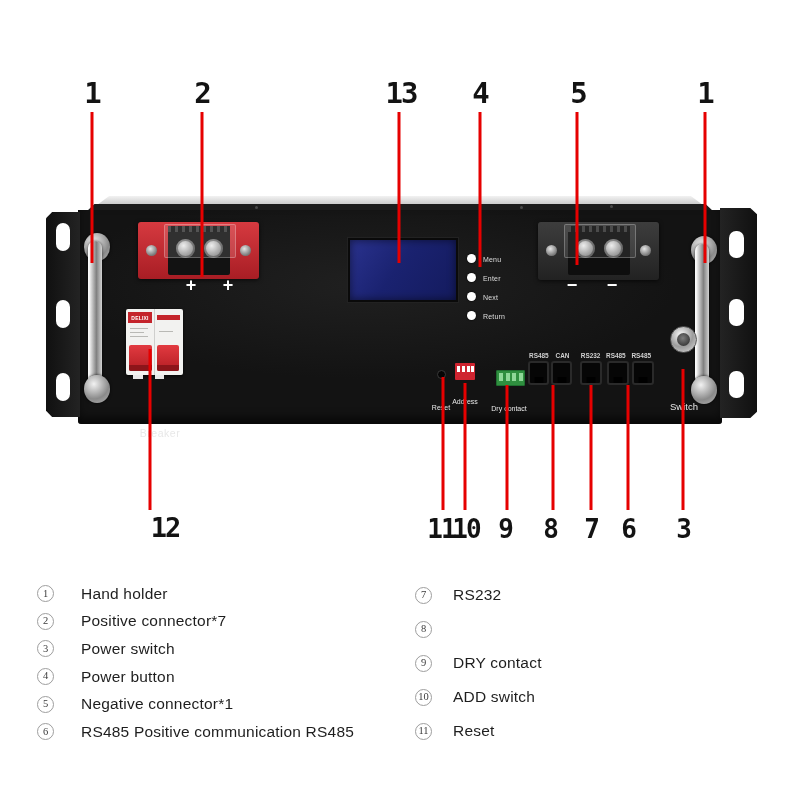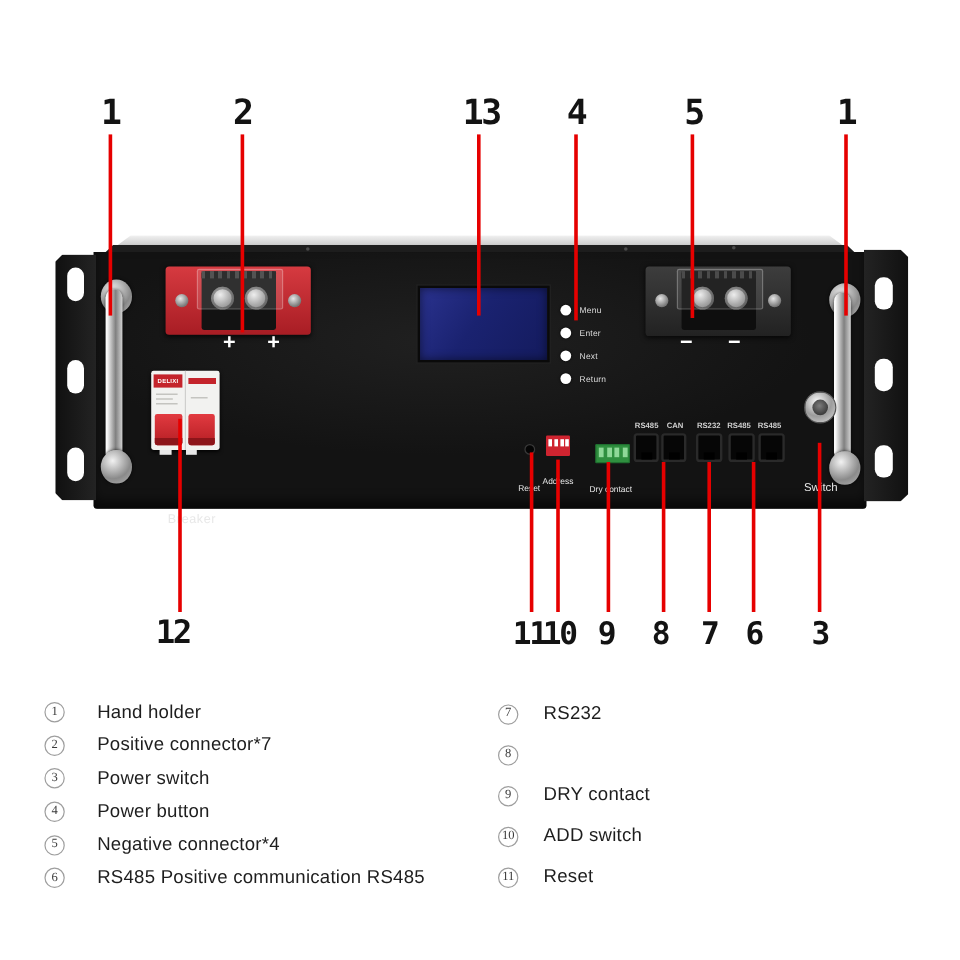--- a/index.html
+++ b/index.html
@@ -247,21 +247,21 @@
   <div class="leader" style="left:705px;top:112px;height:151px"></div>
   <div class="leader" style="left:150px;top:349px;height:161px"></div>
   <div class="leader" style="left:443px;top:377px;height:133px"></div>
   <div class="leader" style="left:465px;top:383px;height:127px"></div>
   <div class="leader" style="left:507px;top:385px;height:125px"></div>
   <div class="leader" style="left:553px;top:385px;height:125px"></div>
   <div class="leader" style="left:591px;top:385px;height:125px"></div>
   <div class="leader" style="left:628px;top:385px;height:125px"></div>
   <div class="leader" style="left:683px;top:369px;height:141px"></div>
 
-  <span class="num bottom" style="left:144px;top:514px;font-size:27px">12</span>
+  <span class="num bottom" style="left:165px;top:514px;font-size:27px">12</span>
   <span class="num bottom" style="left:441px;top:516px">11</span>
   <span class="num bottom" style="left:466px;top:516px">10</span>
   <span class="num bottom" style="left:505px;top:516px">9</span>
   <span class="num bottom" style="left:550px;top:516px">8</span>
   <span class="num bottom" style="left:591px;top:516px">7</span>
   <span class="num bottom" style="left:628px;top:516px">6</span>
   <span class="num bottom" style="left:683px;top:516px">3</span>
 
   <div class="legend legend-left" style="left:37px;top:580px">
     <div class="lrow">
@@ -275,21 +275,21 @@
     <div class="lrow">
       <span class="lcirc">3</span>
       <span class="ltext">Power switch</span>
     </div>
     <div class="lrow">
       <span class="lcirc">4</span>
       <span class="ltext">Power button</span>
     </div>
     <div class="lrow">
       <span class="lcirc">5</span>
-      <span class="ltext">Negative connector*4</span>
+      <span class="ltext">Negative connector*1</span>
     </div>
     <div class="lrow">
       <span class="lcirc">6</span>
       <span class="ltext">RS485 Positive communication RS485</span>
     </div>
   </div>
 
   <div class="legend legend-right" style="left:415px;top:578px">
     <div class="lrow">
       <span class="lcirc">7</span>

